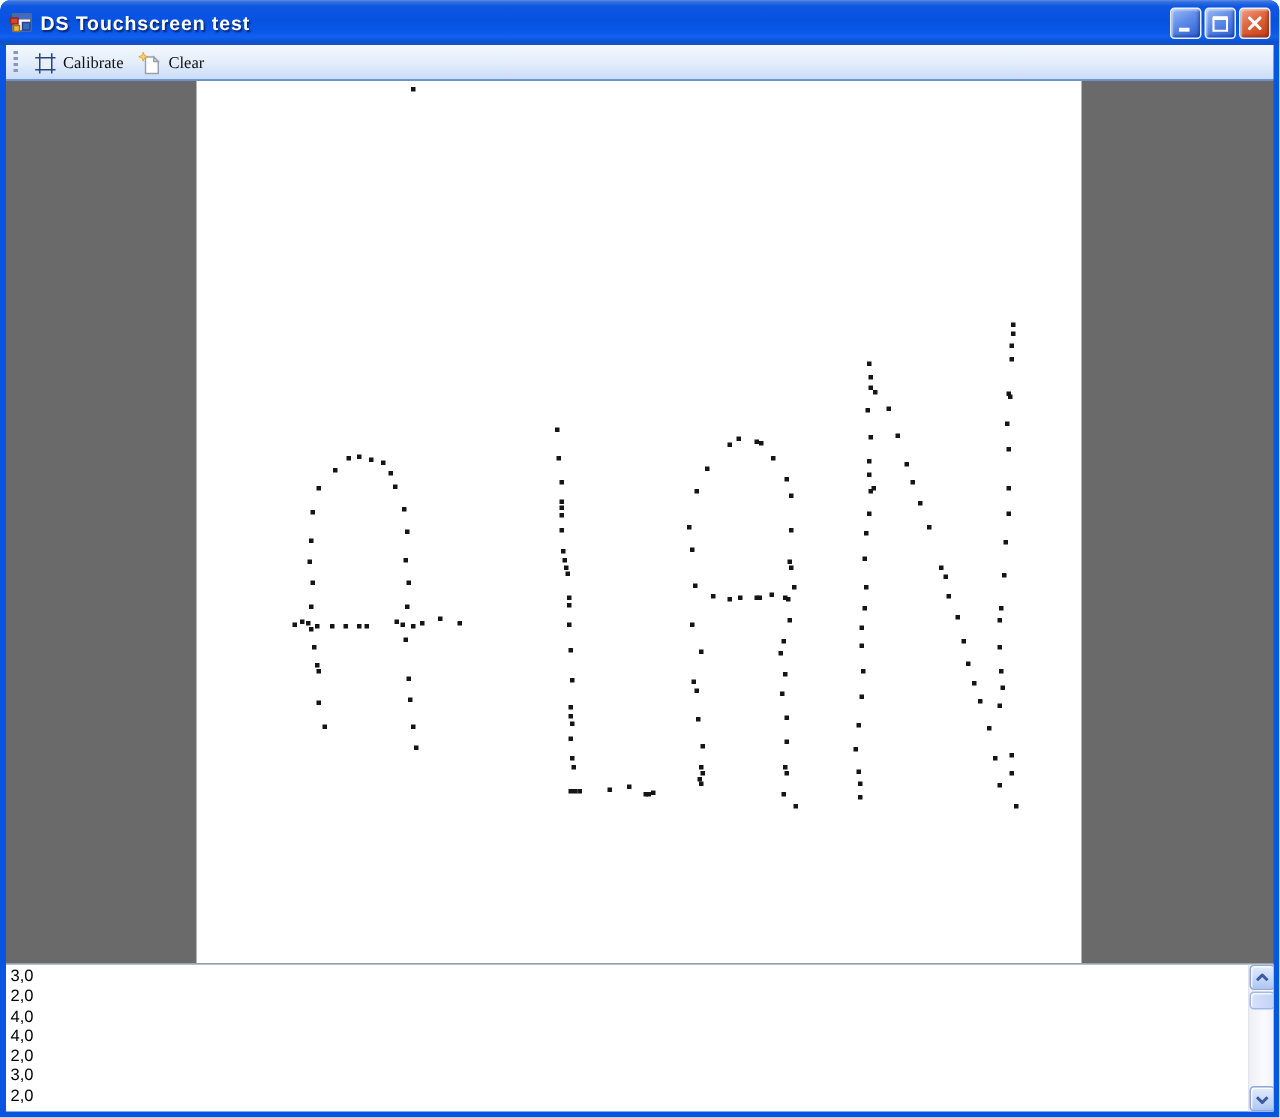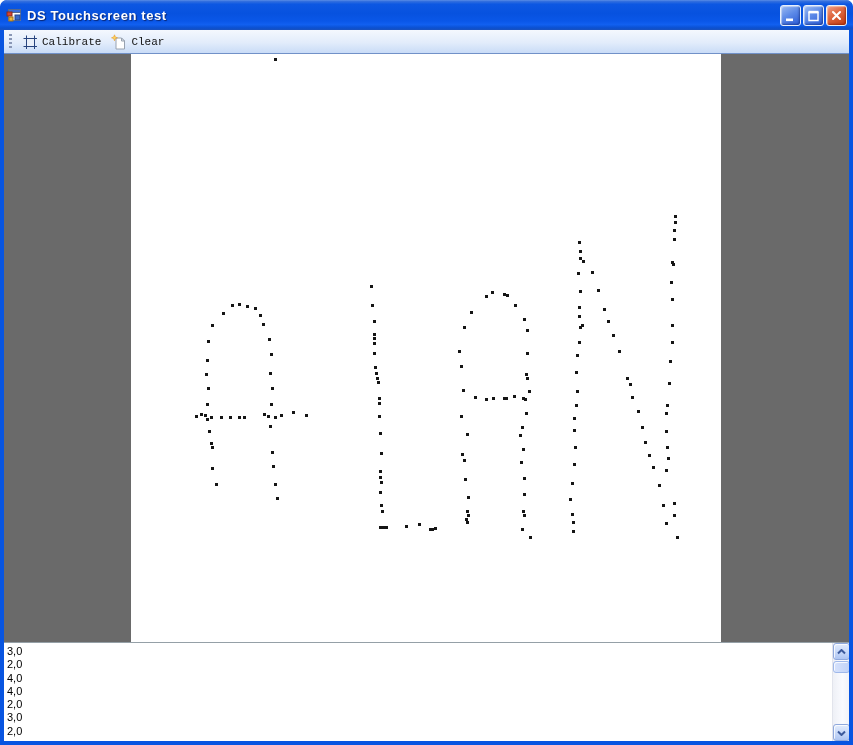--- a/index.html
+++ b/index.html
@@ -38,21 +38,21 @@
     background:linear-gradient(180deg,#F4F8FE 0%,#E2ECFB 55%,#C9DCF7 100%);
     border-bottom:1px solid #7191C8;
     display:flex;align-items:center;padding-left:2px;
   }
   .toolbar-grip{
     width:3px;height:15px;margin:0 5px 0 3px;
     background:repeating-linear-gradient(to bottom,#8A97B5 0 2px,transparent 2px 4px);
   }
   .tb-button{
     display:flex;align-items:center;gap:4px;height:20px;padding:0 5px;
-    border:0;background:transparent;font-family:Liberation Mono, monospace;
+    border:0;background:transparent;font-family:Liberation Serif, serif;
     font-size:11px;color:#111;cursor:default;
   }
   .tb-button svg{flex:0 0 auto;}
   
   .client{
     position:absolute;top:54px;left:4px;right:4px;height:589px;box-sizing:border-box;
     background:#6A6A6A;border-bottom:1px solid #95A0A7;
   }
   .touch-canvas{position:absolute;left:127px;top:0;width:590px;height:588px;background:#FFFFFF;}
   .dot{position:absolute;width:3px;height:3px;background:#151515;}

